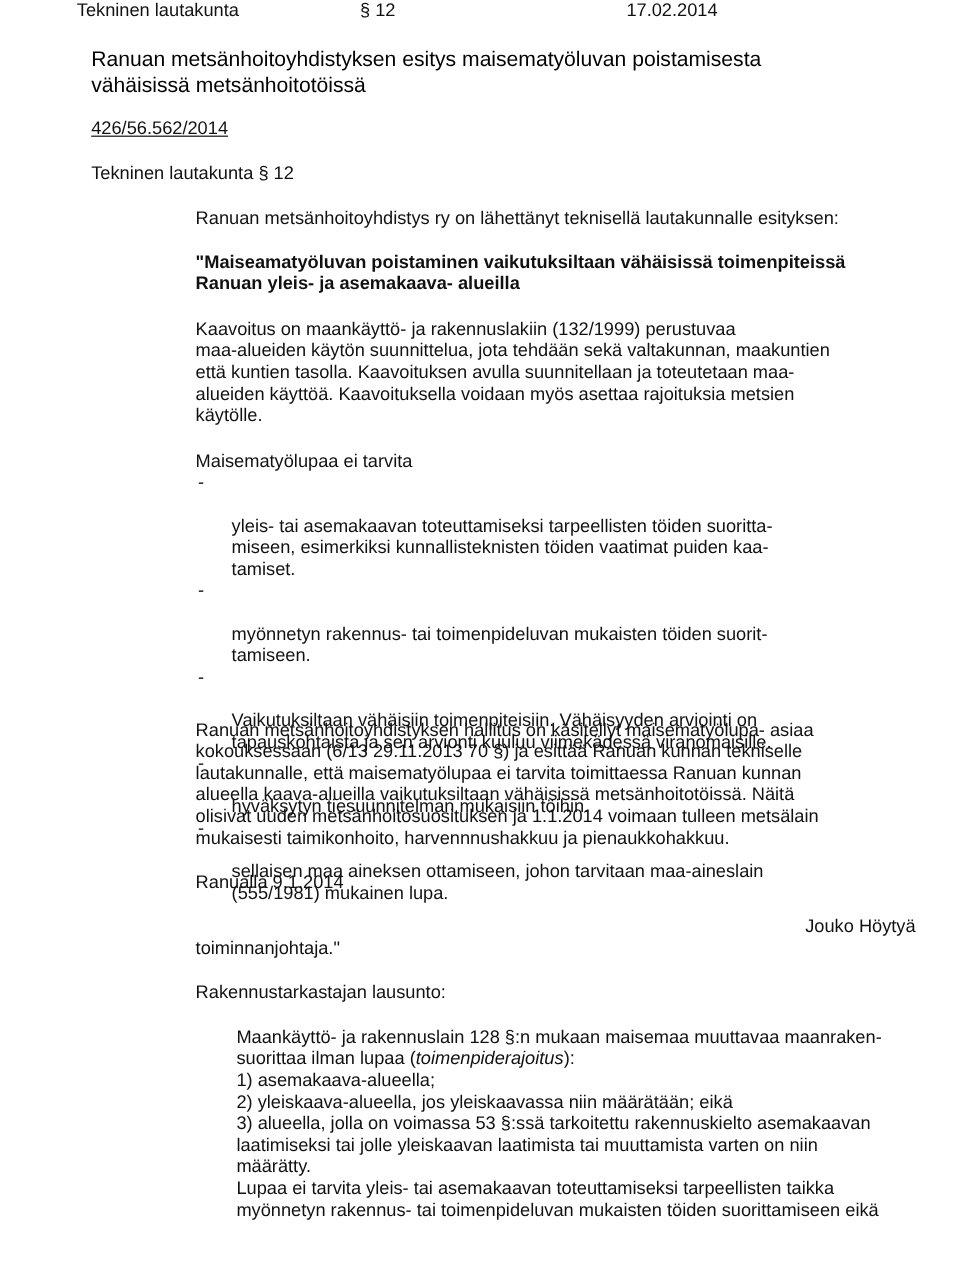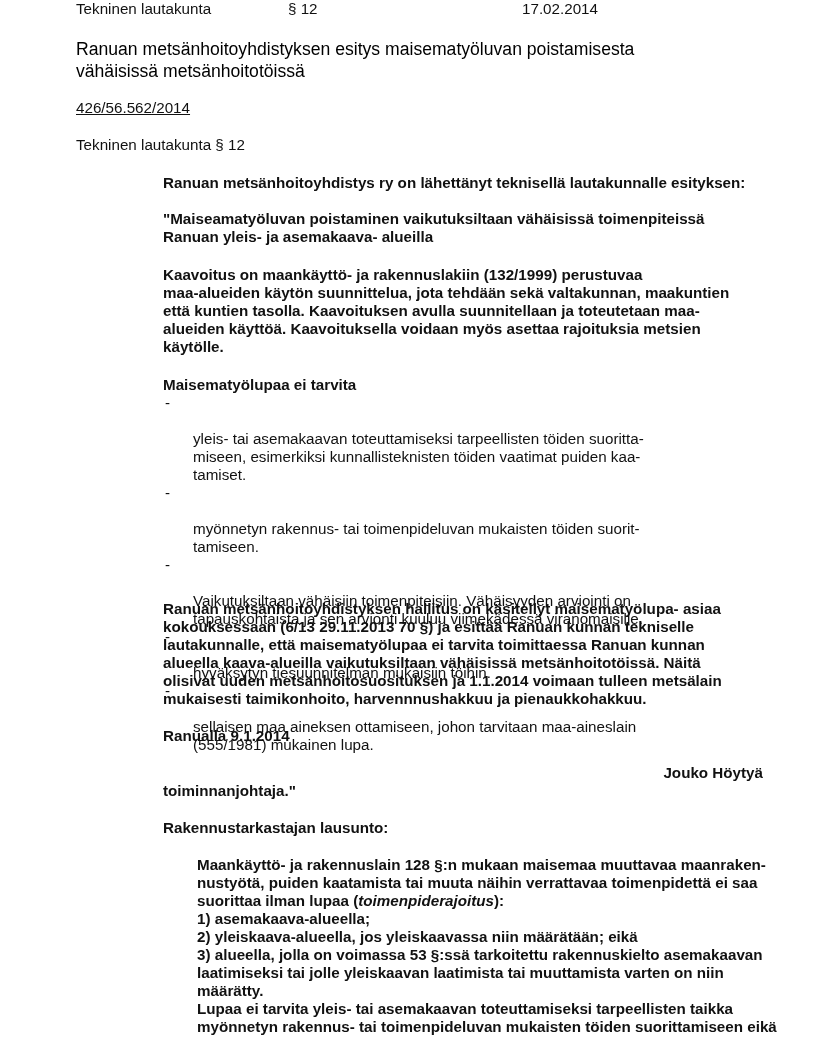--- a/index.html
+++ b/index.html
@@ -8,33 +8,33 @@
     font-family: "Liberation Sans", sans-serif; color: #111111;
     font-size: 15.2px; line-height: 18px;
   }
   .abs { position: absolute; }
   .hdr { top: 0; font-size: 15.2px; line-height: 18px; }
   .title {
     left: 76px; top: 38px; width: 700px;
     font-weight: normal; font-size: 17.6px; line-height: 22px; color: #000;
   }
   .plain { left: 76px; }
-  .body-col { left: 163px; width: 600px; font-weight: bold; }
+  .body-col { left: 163px; width: 600px; }
   .p { margin: 0; white-space: pre-line; }
   .bold { font-weight: bold; }
   .list { left: 163px; width: 560px; top: 394px; }
   .li { position: relative; padding-left: 30px; white-space: pre-line; }
   .li .dash { position: absolute; left: 2px; top: 0; }
   i { font-style: italic; }
 </style>
 </head>
 <body>
 
-<div class="abs hdr" style="left:76px;">Tekninen lautakunta</div>
-<div class="abs hdr" style="left:288px;">§ 12</div>
+<div class="abs hdr" style="left:64px;">Tekninen lautakunta</div>
+<div class="abs hdr" style="left:300px;">§ 12</div>
 <div class="abs hdr" style="left:522px;">17.02.2014</div>
 
 <div class="abs title p">Ranuan metsänhoitoyhdistyksen esitys maisematyöluvan poistamisesta
 vähäisissä metsänhoitotöissä</div>
 
 <div class="abs plain" style="top:99px;text-decoration:underline;">426/56.562/2014</div>
 <div class="abs plain" style="top:136px;">Tekninen lautakunta § 12</div>
 
 <div class="abs body-col p" style="top:174px;">Ranuan metsänhoitoyhdistys ry on lähettänyt teknisellä lautakunnalle esityksen:</div>
 
@@ -86,21 +86,20 @@
 
 <div class="abs body-col p" style="top:727px;">Ranualla 9.1.2014</div>
 
 <div class="abs body-col p" style="top:764px;text-align:right;">Jouko Höytyä</div>
 <div class="abs body-col p" style="top:782px;">toiminnanjohtaja."</div>
 
 <div class="abs body-col p" style="top:819px;">Rakennustarkastajan lausunto:</div>
 
 <div class="abs body-col" style="top:856px;margin-left:34px;">
   <div class="p">Maankäyttö- ja rakennuslain 128 §:n mukaan maisemaa muuttavaa maanraken-</div>
-  <div class="p">nustyötä, puiden kaatamista tai muuta näihin verrattavaa toimenpidettä ei saa</div>
   <div class="p"><span>suorittaa ilman lupaa (</span><i>toimenpiderajoitus</i><span>):</span></div>
   <div class="p">1) asemakaava-alueella;</div>
   <div class="p">2) yleiskaava-alueella, jos yleiskaavassa niin määrätään; eikä</div>
   <div class="p">3) alueella, jolla on voimassa 53 §:ssä tarkoitettu rakennuskielto asemakaavan
 laatimiseksi tai jolle yleiskaavan laatimista tai muuttamista varten on niin
 määrätty.</div>
   <div class="p">Lupaa ei tarvita yleis- tai asemakaavan toteuttamiseksi tarpeellisten taikka
 myönnetyn rakennus- tai toimenpideluvan mukaisten töiden suorittamiseen eikä</div>
 </div>
 

